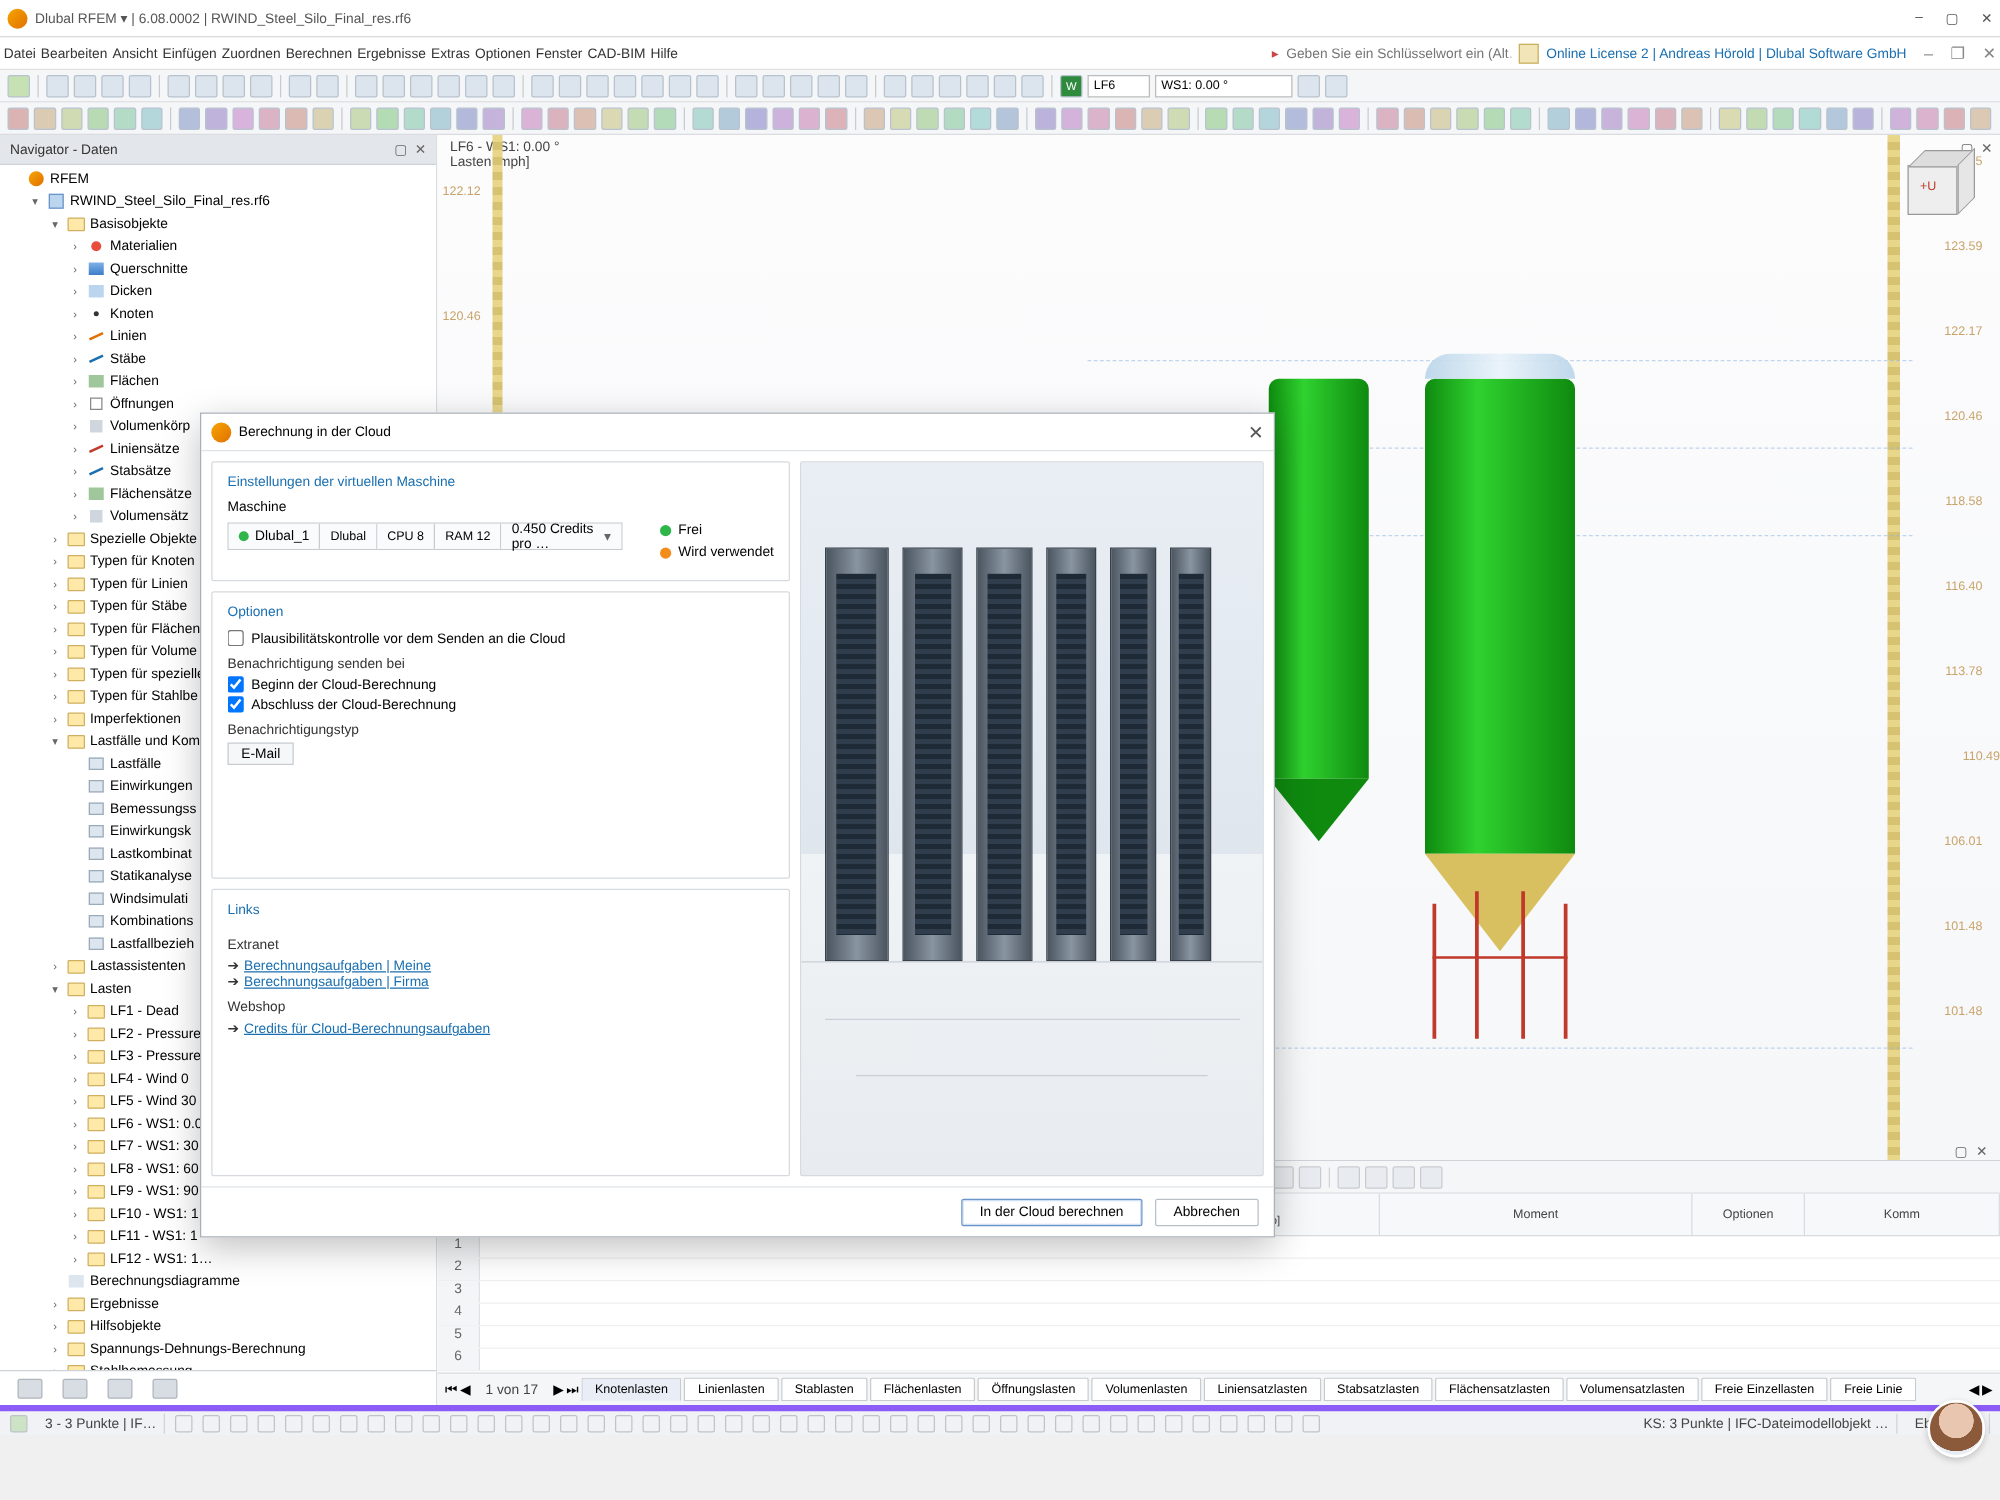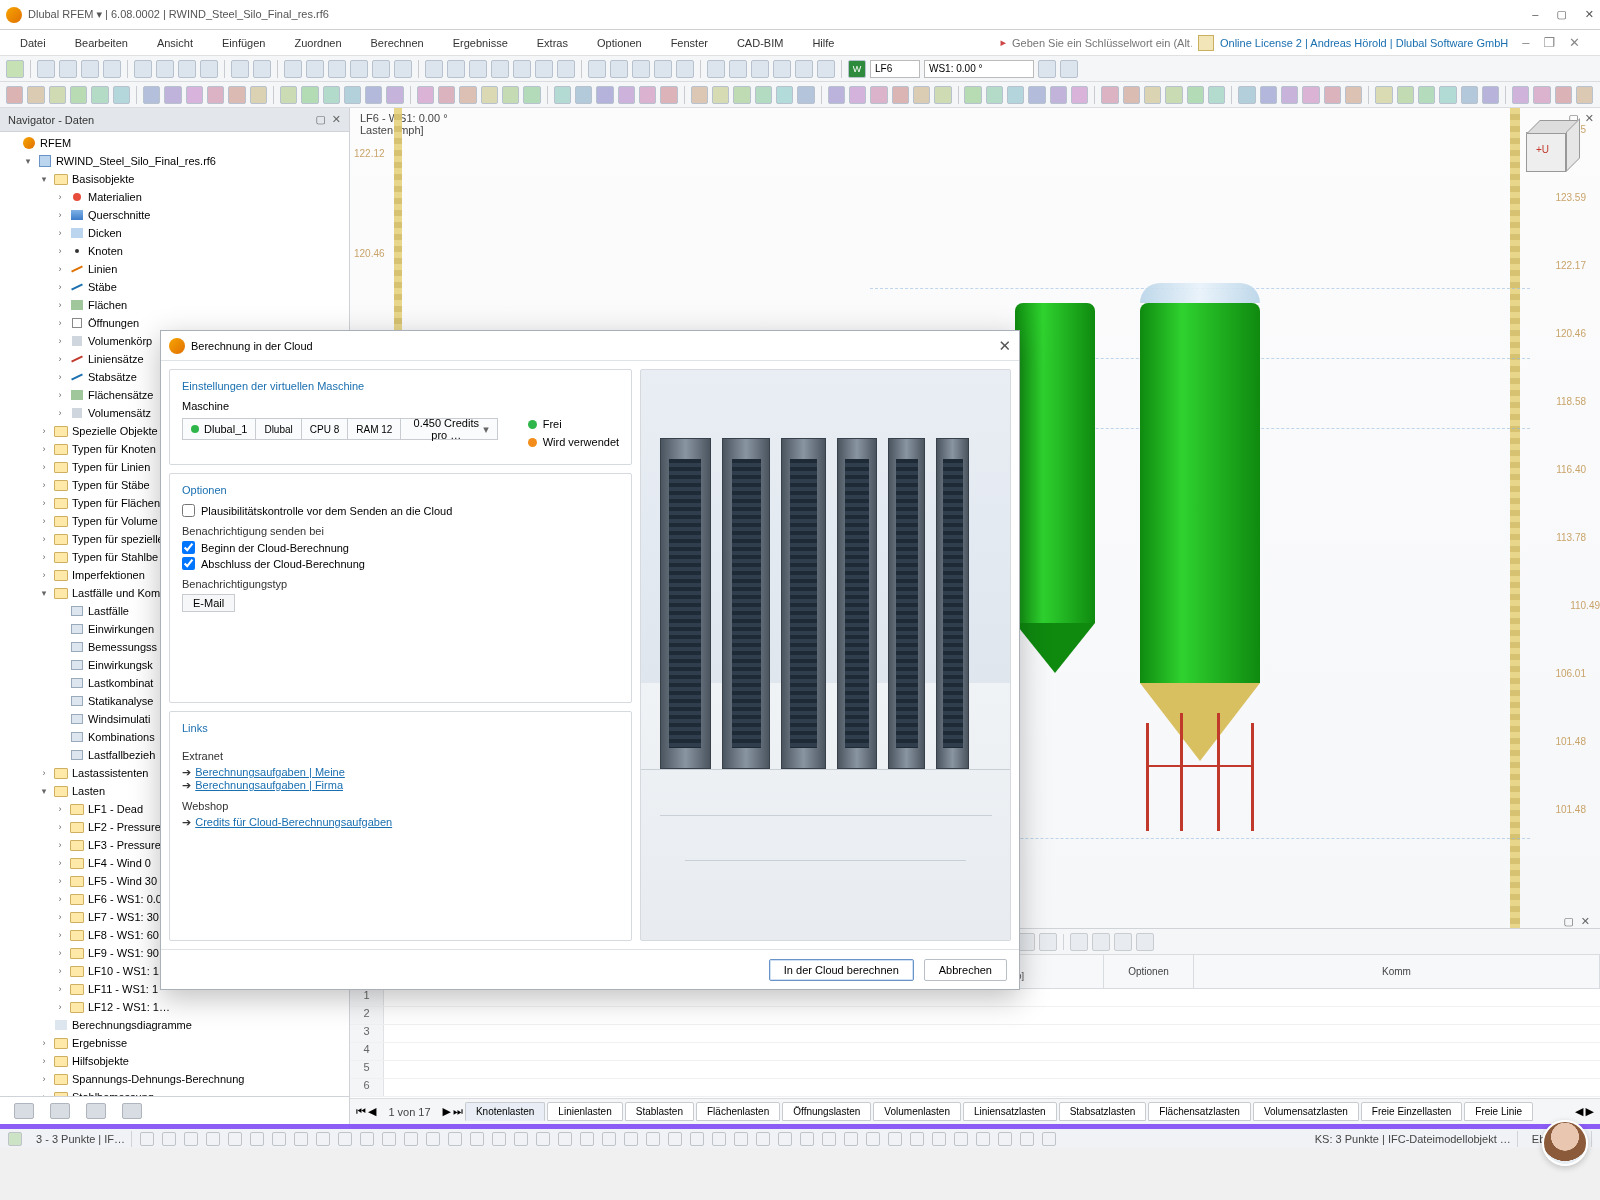--- a/index.html
+++ b/index.html
@@ -1,21 +1,21 @@
 <!DOCTYPE html>
 <html><head>
 <meta charset="utf-8">
 <style>
 * { margin:0; padding:0; box-sizing:border-box; font-family:"Segoe UI",Tahoma,sans-serif; font-size:11px; }
 body { width:1600px; height:1200px; background:#f0f0f0; overflow:hidden; position:relative; }
 .titlebar { height:30px; background:#fff; display:flex; align-items:center; padding:0 6px; border-bottom:1px solid #d0d0d0; }
 .titlebar .logo { width:16px; height:16px; background:linear-gradient(135deg,#f7a400,#e07000); border-radius:50%; margin-right:6px; }
 .titlebar .title { color:#555; }
 .titlebar .winbtns { margin-left:auto; display:flex; gap:18px; color:#555; font-size:14px; }
-.menubar { height:26px; background:#fff; display:flex; align-items:center; padding:0 20px; gap:29px; color:#333; border-bottom:1px solid #e0e0e0; }
+.menubar { height:26px; background:#fff; display:flex; align-items:center; padding:0 3px; gap:4px; color:#333; border-bottom:1px solid #e0e0e0; }
 .menubar .kw { margin-left:auto; display:flex; align-items:center; gap:6px; }
 .menubar .kw input { width:180px; height:18px; border:none; color:#a0a0a0; }
 .menubar .kw .lic { color:#1a6fb0; }
 .menubar .kw .sm { color:#888; font-size:13px; margin-left:8px; }
 .toolbar { height:26px; background:#f5f6f8; display:flex; align-items:center; padding:0 6px; gap:4px; border-bottom:1px solid #dadce0; }
 .toolbar .ti { width:18px; height:18px; background:#dce4ed; border:1px solid #b8c2ce; border-radius:2px; }
 .toolbar .sep { width:1px; height:18px; background:#c8ccd0; margin:0 2px; }
 .toolbar .txtbox { height:18px; border:1px solid #bbb; background:#fff; padding:0 4px; display:flex; align-items:center; font-size:10px; }
 .toolbar2 { height:26px; background:#f5f6f8; display:flex; align-items:center; padding:0 6px; gap:4px; border-bottom:1px solid #dadce0; }
 .toolbar2 .ti { width:18px; height:18px; border-radius:2px; }
@@ -64,21 +64,21 @@
 .dialog { position:absolute; left:160px; top:330px; width:860px; height:660px; background:#fff; border:1px solid #a9b0b8; box-shadow:0 8px 28px rgba(0,0,0,.25); display:flex; flex-direction:column; }
 .dlg-tb { height:30px; display:flex; align-items:center; padding:0 8px; border-bottom:1px solid #e0e3e6; }
 .dlg-tb .logo{width:16px;height:16px;background:linear-gradient(135deg,#f7a400,#e07000);border-radius:50%;margin-right:6px;}
 .dlg-tb .x{margin-left:auto;font-size:15px;color:#555;cursor:pointer;}
 .dlg-body { flex:1; display:flex; gap:8px; padding:8px; }
 .dlg-left { width:55%; display:flex; flex-direction:column; gap:8px; }
 .panel { border:1px solid #d6dade; border-radius:2px; padding:10px 12px; }
 .panel .pt { color:#1a6fb0; margin-bottom:8px; }
 .mach-row { display:flex; gap:0; border:1px solid #c8ccd0; height:22px; align-items:stretch; }
 .mach-row .mc { border-right:1px solid #c8ccd0; padding:0 8px; display:flex; align-items:center; font-size:10px; background:#fafbfc; }
-.mach-row .mc:last-child{border-right:none;flex:1;text-align:center;}
+.mach-row .mc:last-child{border-right:none;flex:1;}
 .legend { margin-left:10px; }
 .legend .li { display:flex; align-items:center; gap:6px; margin-bottom:6px; font-size:10px; }
 .legend .d { width:9px;height:9px;border-radius:50%; }
 .chk { display:flex; align-items:center; gap:6px; margin:3px 0; }
 .chk input{width:13px;height:13px;}
 .sub { color:#333; margin:8px 0 4px; }
 .sel { display:inline-block; border:1px solid #c8ccd0; background:#f6f7f8; padding:2px 10px; }
 .lnk { color:#1a6fb0; text-decoration:underline; cursor:pointer; }
 .arrow { color:#333; margin-right:4px; }
 .dlg-right { flex:1; border:1px solid #d6dade; border-radius:2px; position:relative; overflow:hidden; background:linear-gradient(180deg,#e9eef4 0%,#dfe6ee 55%,#f0f3f6 55%,#e8ebef 100%); }
@@ -774,20 +774,21 @@
       </div>
       <div class="gridhdr">
         <div class="c" style="width:34px"></div>
         <div class="c" style="width:200px">Zugewiesen an Knoten Nr.</div>
         <div class="c" style="width:160px">Lastart</div>
         <div class="c" style="width:170px">Koordinatensystem</div>
         <div class="c" style="width:190px;flex-direction:column">
             <span>Kraft</span>
             <span style="font-size:9px">F<sub>Z</sub> [kip]</span>
           </div>
+        <div class="c" style="width:250px">Moment</div>
         <div class="c" style="width:90px">Optionen</div>
         <div class="c" style="flex:1">Komm</div>
       </div>
       <div class="gridrows" id="gridrows">
           <div class="r">
             <div class="rn">1</div>
           </div>
           <div class="r">
             <div class="rn">2</div>
           </div>

